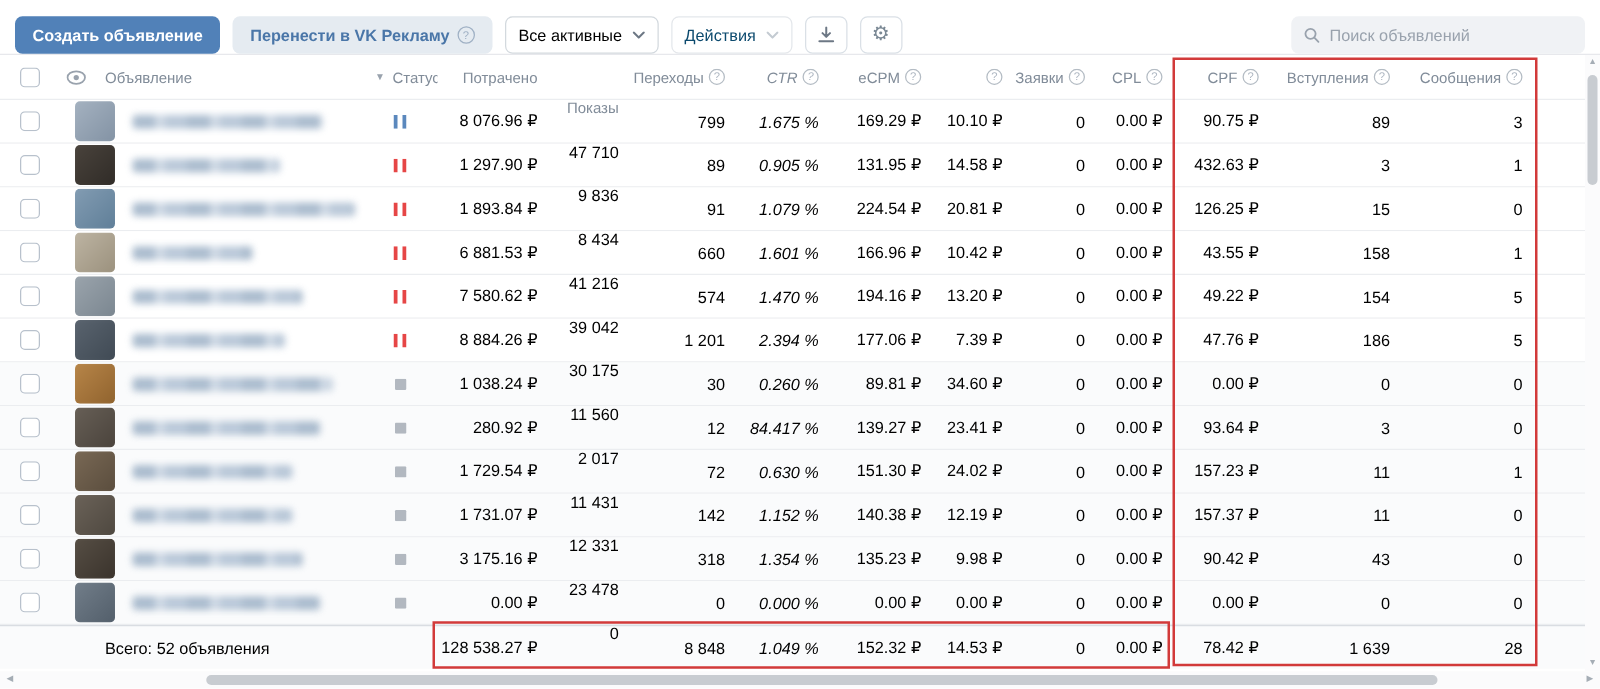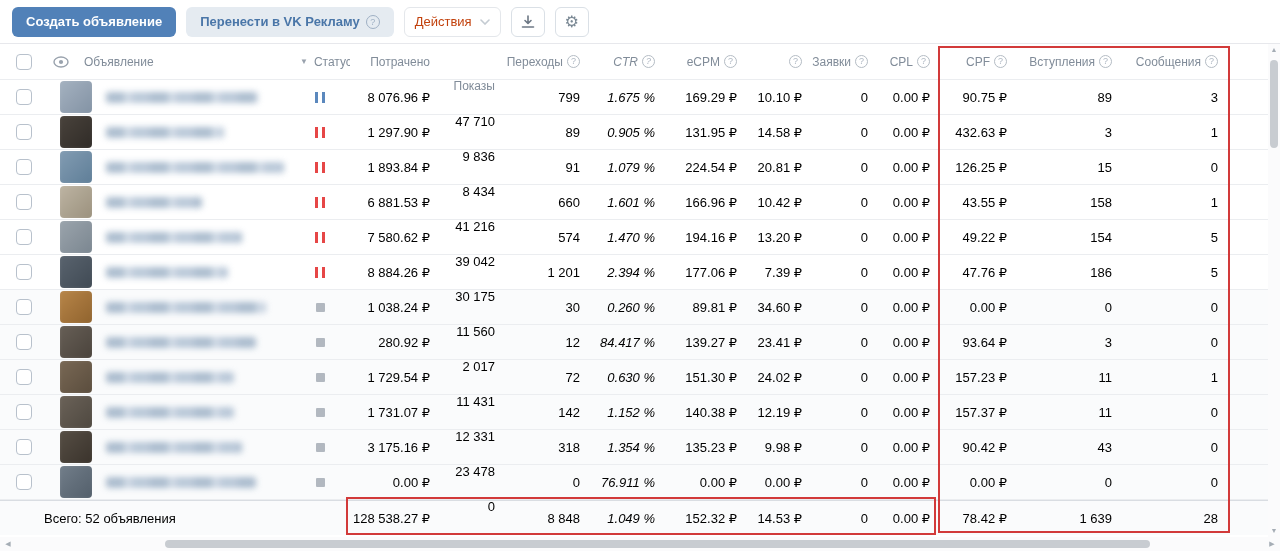--- a/index.html
+++ b/index.html
@@ -4,29 +4,29 @@
 <style>
   :root{ --hl:#d23a3a; }
   *{box-sizing:border-box;margin:0;padding:0;}
   html,body{width:1280px;height:551px;overflow:hidden;}
   body{
     font-family:"Liberation Sans","DejaVu Sans",sans-serif;
     font-size:13px;color:#000;background:#fff;position:relative;
   }
 
   
-  .toolbar{height:44px;display:flex;align-items:center;gap:10px;padding:0 12px;background:#fff;border-bottom:1px solid #e7e8ec;}
+  .toolbar{height:44px;display:flex;align-items:flex-end;gap:10px;padding:0 12px;background:#fff;border-bottom:1px solid #e7e8ec;}
   .btn{height:30px;border:none;border-radius:6px;padding:0 14px;font-size:13px;font-family:inherit;display:flex;align-items:center;gap:6px;cursor:pointer;white-space:nowrap;}
   .btn-primary{background:#5181b8;color:#fff;font-weight:bold;}
   .btn-secondary{background:#e5ebf1;color:#4a76a8;font-weight:bold;}
   .hint-circle{width:14px;height:14px;border-radius:50%;border:1px solid #9fb0c4;color:#9fb0c4;font-size:9px;line-height:12px;text-align:center;font-weight:normal;display:inline-block;}
   .red-wrap{border:2px solid var(--hl);border-radius:4px;padding:2px 3px;display:flex;align-items:center;}
   .date-input{height:26px;border:1px solid #d3d9de;border-radius:6px;padding:0 9px;display:flex;align-items:center;gap:9px;background:#fff;white-space:nowrap;cursor:pointer;}
   .select{height:30px;border:1px solid #d3d9de;border-radius:6px;padding:0 10px;display:flex;align-items:center;gap:8px;background:#fff;white-space:nowrap;cursor:pointer;}
-  .select.disabled{color:#c2410c;border-color:#e4e7eb;cursor:default;}
+  .select.disabled{color:#0c4a6e;border-color:#e4e7eb;cursor:default;}
   .icon-btn{width:34px;height:30px;border:1px solid #dae0e6;border-radius:6px;background:#fff;display:flex;align-items:center;justify-content:center;cursor:pointer;}
   .gear{font-size:16px;color:#7a8894;line-height:1;}
   .search-box{margin-left:auto;width:235px;height:30px;background:#f0f2f5;border-radius:6px;display:flex;align-items:center;gap:8px;padding:0 10px;}
   .search-box input{border:none;background:transparent;outline:none;font-family:inherit;font-size:13px;color:#454647;width:100%;}
   .search-box input::placeholder{color:#99a2ad;}
 
   
   .table{position:relative;}
   .tr{display:flex;align-items:center;height:35px;border-bottom:1px solid #ebedf0;background:#fff;}
   .thead{height:36px;color:#818c99;font-size:12px;}
@@ -44,21 +44,21 @@
   .c-shows{width:65px;margin-top:48px;}
   .c-clicks{width:85px;}
   .c-ctr{width:75px;font-style:italic;}
   .c-ecpm{width:82px;}
   .c-ecpc{width:65px;gap:47px;}
   .c-leads{width:66px;}
   .c-cpl{width:62px;}
   .c-cpf{width:77px;}
   .c-joins{width:105px;}
   .c-msgs{width:106px;}
-  .c-total{width:290px;padding-left:44px;}
+  .c-total{width:290px;padding-left:84px;}
 
   .checkbox{width:16px;height:16px;border:1px solid #b8c1cc;border-radius:4px;background:#fff;display:inline-block;cursor:pointer;}
   .sort-arrow{font-size:8px;color:#99a2ad;margin-right:2px;}
   .info-ic{width:13px;height:13px;border-radius:50%;border:1px solid #b4bcc4;color:#aeb7c2;font-size:9px;line-height:11px;text-align:center;flex:none;cursor:pointer;}
   .status-ic{display:inline-block;}
   .status-ic.pause{width:10px;height:11px;border-left:3px solid;border-right:3px solid;}
   .status-ic.sq{width:9px;height:9px;border-radius:1px;}
   .thumb{width:32px;height:32px;border-radius:4px;overflow:hidden;position:relative;flex:none;margin-left:2px;}
   .thumb i{position:absolute;inset:-5px;display:block;filter:blur(3px);}
   .name-blur{height:11px;border-radius:3px;margin-left:10px;flex:none;
@@ -87,38 +87,51 @@
 <div class="toolbar">
   <button class="btn btn-primary">
     <span>Создать объявление</span>
   </button>
   <button class="btn btn-secondary">
     <span>Перенести в VK Рекламу</span>
     <span class="hint-circle">?</span>
   </button>
 
 
+  <div class="select">
+    <span>Все активные</span>
+    <svg width="10" height="6" viewBox="0 0 10 6">
+      <path d="M1 1l4 4 4-4" stroke="#6d7885" stroke-width="1.6" fill="none" stroke-linecap="round"></path>
+    </svg>
+  </div>
 
   <div class="select disabled">
     <span>Действия</span>
     <svg width="10" height="6" viewBox="0 0 10 6">
       <path d="M1 1l4 4 4-4" stroke="#c4cbd2" stroke-width="1.6" fill="none" stroke-linecap="round"></path>
     </svg>
   </div>
 
   <div class="icon-btn">
     <svg width="14" height="14" viewBox="0 0 14 14">
       <path d="M7 1v7M4 5.5L7 8.5 10 5.5" stroke="#6d7885" stroke-width="1.6" fill="none" stroke-linecap="round" stroke-linejoin="round"></path>
       <path d="M1.5 12h11" stroke="#6d7885" stroke-width="1.6" stroke-linecap="round"></path>
     </svg>
   </div>
   <div class="icon-btn">
     <span class="gear">⚙︎</span>
   </div>
 
+  <div class="search-box">
+    <svg width="14" height="14" viewBox="0 0 14 14">
+      <circle cx="6" cy="6" r="4.5" fill="none" stroke="#99a2ad" stroke-width="1.6"></circle>
+      <line x1="9.6" y1="9.6" x2="13" y2="13" stroke="#99a2ad" stroke-width="1.6" stroke-linecap="round"></line>
+    </svg>
+    <input type="text" placeholder="Поиск объявлений" style="">
+  </div>
 </div>
 
 <div class="table">
 
   <div class="tr thead">
     <div class="cell c-sel">
       <span class="checkbox"></span>
     </div>
     <div class="cell c-eye">
       <svg width="16" height="12" viewBox="0 0 16 12">
@@ -503,21 +516,21 @@
             <i style="background: linear-gradient(135deg, rgb(118, 130, 142), rgb(78, 90, 102));"></i>
           </span>
       <span class="name-blur" style="width: 150px;"></span>
     </div>
     <div class="cell c-status">
       <span class="status-ic sq" style="background: rgb(178, 184, 192);"></span>
     </div>
     <div class="cell num c-spent">0.00 ₽</div>
     <div class="cell num c-shows">0</div>
     <div class="cell num c-clicks">0</div>
-    <div class="cell num c-ctr">76.911 %</div>
+    <div class="cell num c-ctr">0.000 %</div>
     <div class="cell num c-ecpm">0.00 ₽</div>
     <div class="cell num c-ecpc">0.00 ₽</div>
     <div class="cell num c-leads">0</div>
     <div class="cell num c-cpl">0.00 ₽</div>
     <div class="cell num c-cpf">0.00 ₽</div>
     <div class="cell num c-joins">0</div>
     <div class="cell num c-msgs">0</div>
   </div>
 </div>
 

